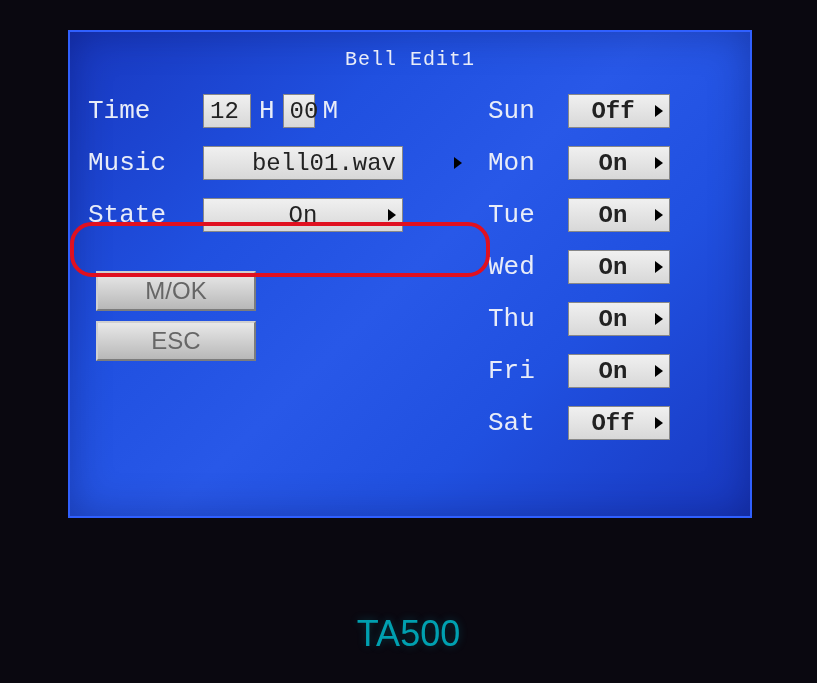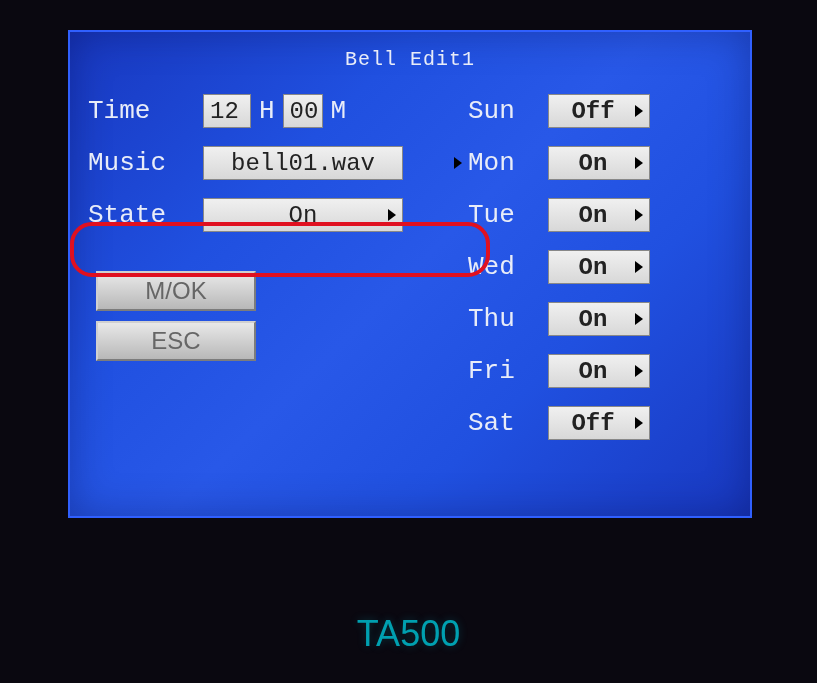--- a/index.html
+++ b/index.html
@@ -29,20 +29,21 @@
       text-align: center;
       color: #e8ecf8;
       font-size: 20px;
       font-weight: normal;
       padding: 16px 0 14px 0;
       letter-spacing: 1px;
     }
     .content {
       display: flex;
       padding: 0 18px;
+      gap: 20px;
     }
     .left-col {
       flex: 0 0 380px;
       position: relative;
     }
     .right-col {
       flex: 1;
     }
     .row {
       display: flex;
@@ -60,29 +61,29 @@
       border: 1px solid #888;
       height: 34px;
       color: #222;
       font-size: 24px;
       font-family: "Courier New", monospace;
       padding: 2px 6px;
       display: inline-flex;
       align-items: center;
     }
     .hour-box { width: 48px; }
-    .min-box { width: 40px; }
+    .min-box { width: 32px; }
     .unit-label {
       color: #e8ecf8;
       font-size: 26px;
       margin: 0 8px;
     }
     .music-box {
       width: 200px;
-      justify-content: center;
+      justify-content: flex-end;
       font-family: "Courier New", monospace;
     }
     .times-box {
       width: 200px;
     }
     .state-box {
       width: 200px;
       justify-content: center;
       position: relative;
     }

